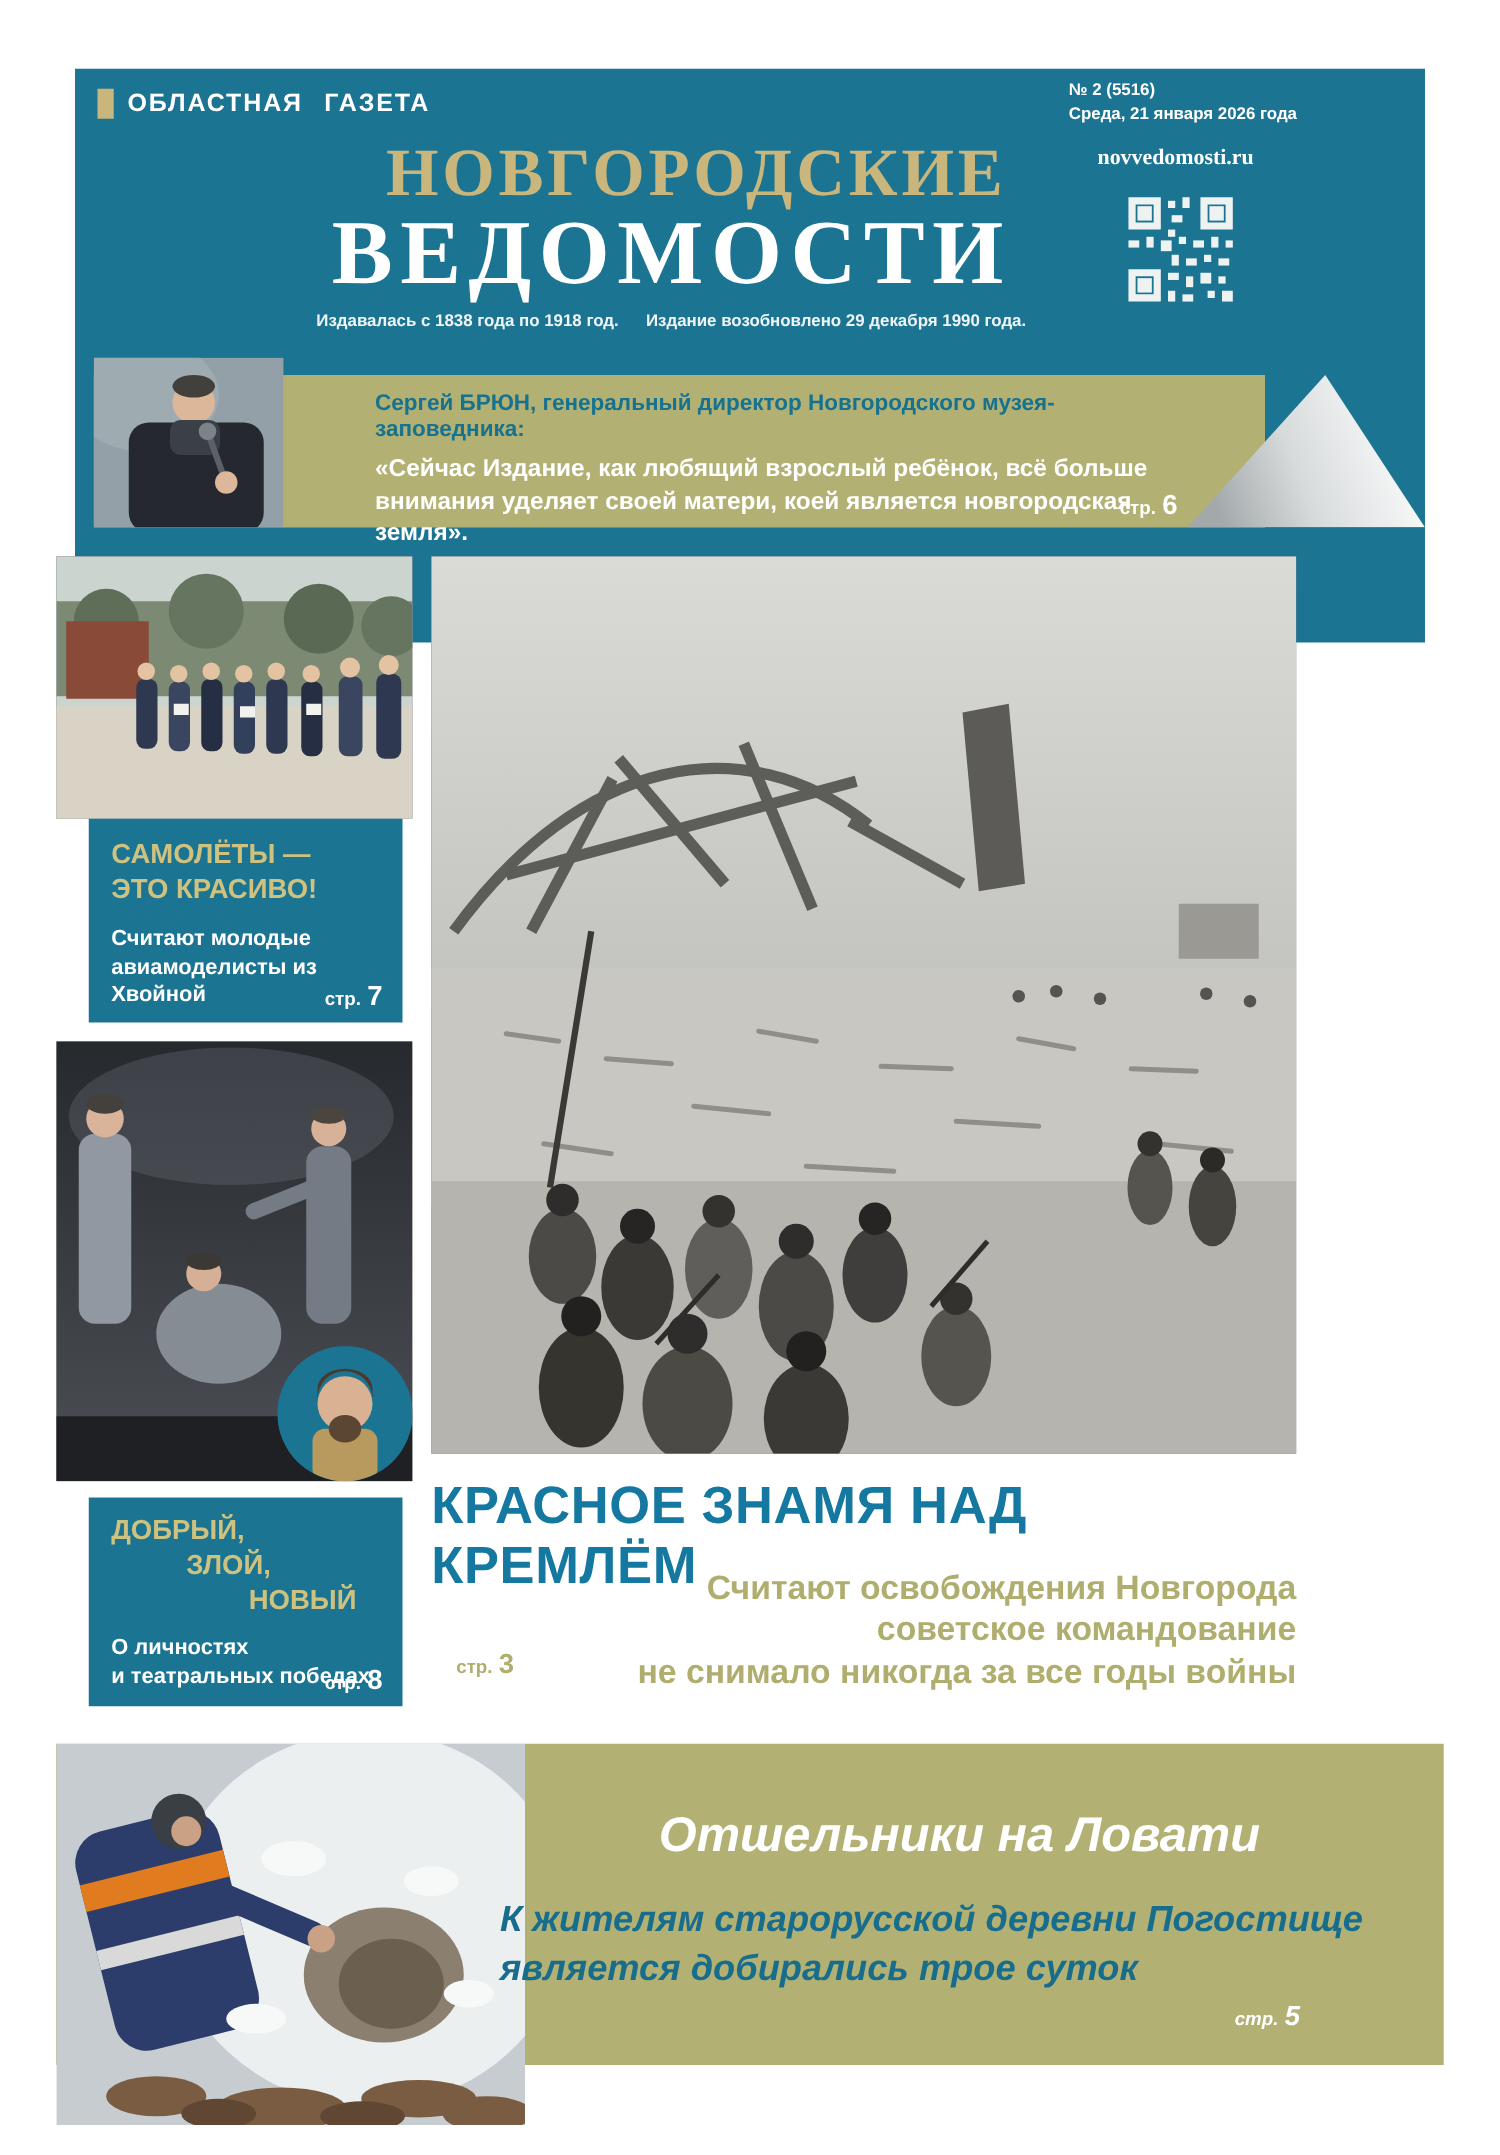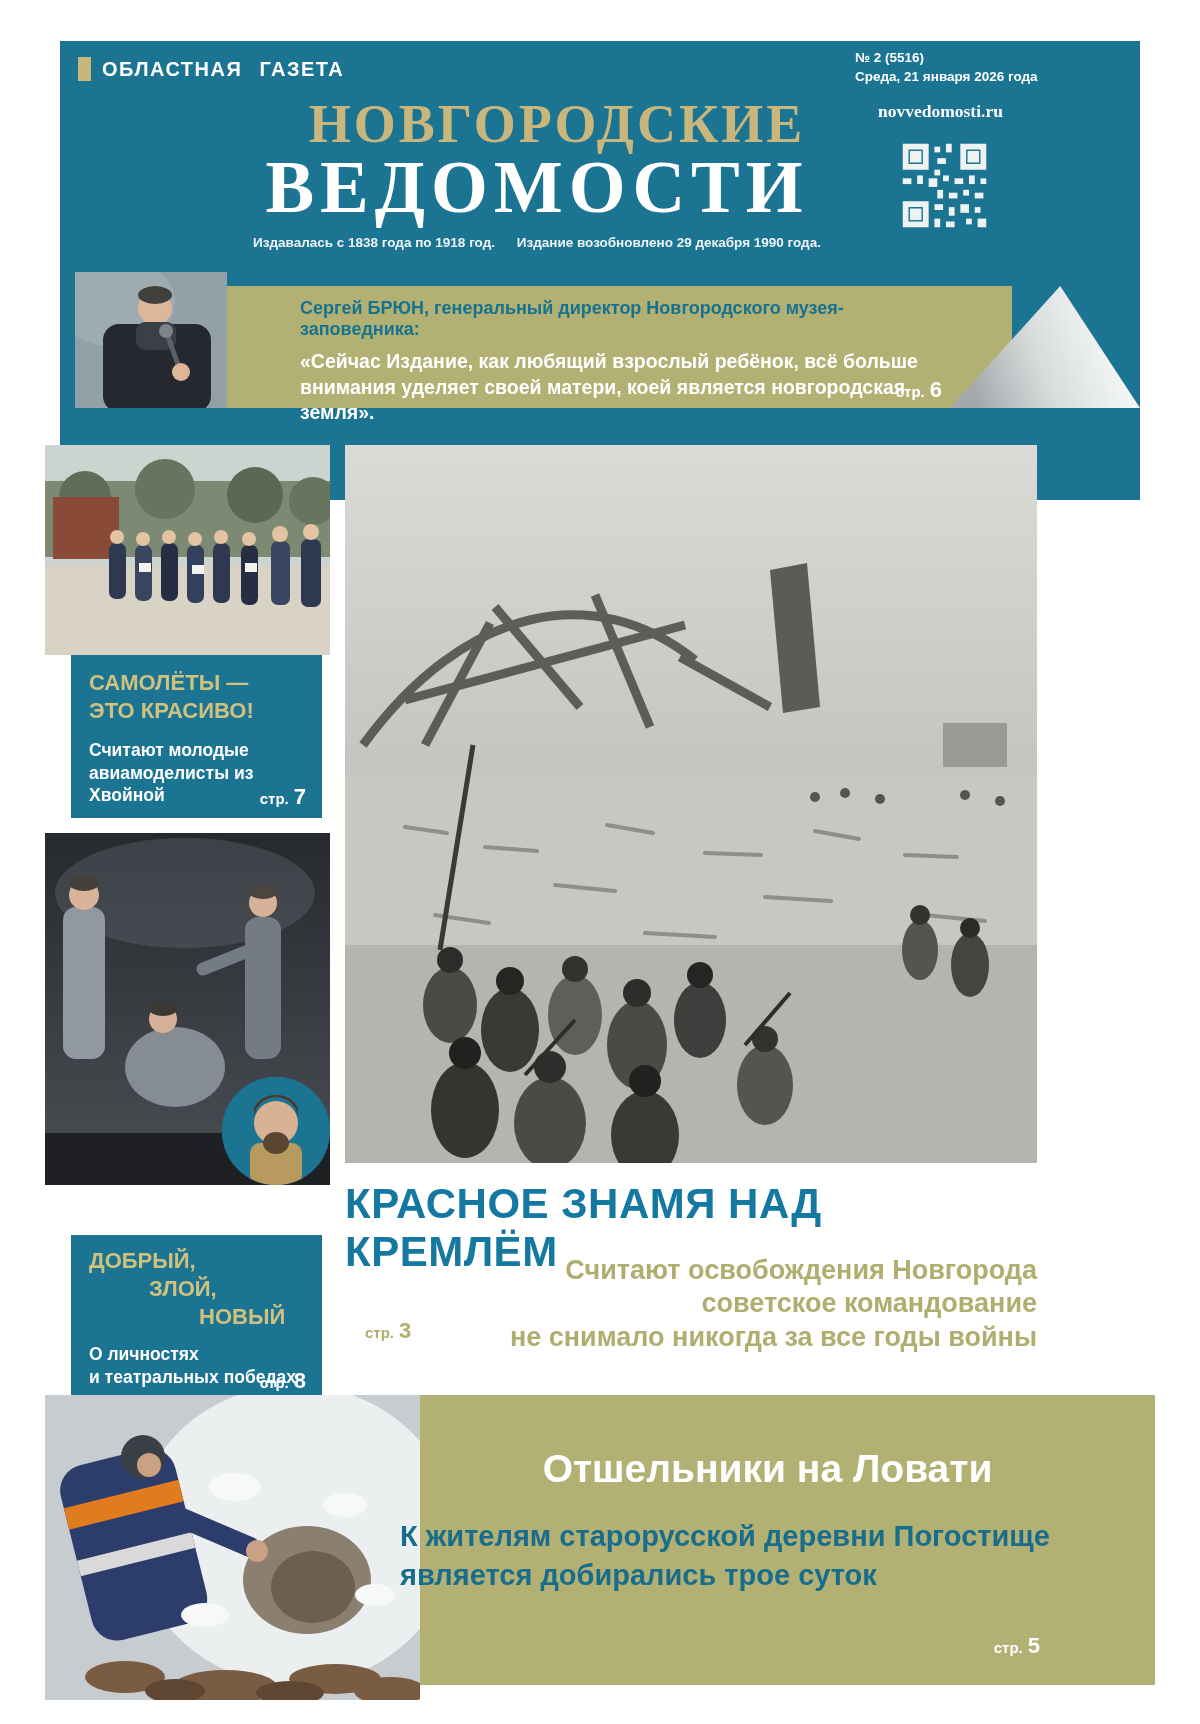--- a/index.html
+++ b/index.html
@@ -1,20 +1,20 @@
 <!DOCTYPE html>
 <html style="--teal: #1c7493; --teal-text: #17728f; --olive: #b2b173; --gold: #c9b67c; --title-gold: #cfc17e; --headline-teal: #1578a0; --subhead-olive: #b0ae6e; --bottom-teal: #186d8c;"><head>
 <meta charset="utf-8">
 <style>
   html,body{margin:0;padding:0;background:#fff;}
   .page{position:relative;width:1200px;height:1724px;background:#fff;
         font-family:"Liberation Sans",sans-serif;overflow:hidden;}
 
   
-  .header{position:absolute;left:60px;top:41px;width:1080px;height:459px;background:var(--teal,#1c7493);}
+  .header{position:absolute;left:60px;top:55px;width:1080px;height:459px;background:var(--teal,#1c7493);}
   .kicker{position:absolute;left:18px;top:16px;display:flex;align-items:center;gap:11px;
           color:#fff;font-weight:bold;font-size:20px;letter-spacing:1.5px;word-spacing:10px;}
   .kicker-square{width:13px;height:24px;background:var(--gold,#c9b67c);}
   .issue-info{position:absolute;left:795px;top:8px;color:#fff;font-size:13.5px;font-weight:bold;line-height:1.4;}
   .website{position:absolute;top:60px;left:818px;color:#fff;font-weight:bold;font-size:17.5px;
            font-family:"Liberation Serif",serif;cursor:pointer;}
   .qr{position:absolute;left:837px;top:97px;width:95px;height:95px;}
   .masthead{position:absolute;left:0;top:56px;width:954px;text-align:center;
             font-family:"Liberation Serif",serif;font-weight:bold;}
   .m1{font-size:54px;line-height:1.0;letter-spacing:3px;color:var(--gold,#c9b67c);padding-left:40px;}
@@ -41,37 +41,37 @@
   .photo{position:absolute;overflow:hidden;background:#888;}
   .story1-photo{left:45px;top:445px;width:285px;height:210px;}
   .story-box{position:absolute;left:45px;width:251px;background:var(--teal,#1c7493);box-sizing:border-box;padding:14px 18px;margin-left:26px;}
   .story1-box{top:655px;height:163px;}
   .story-title{color:var(--title-gold,#cfc17e);font-weight:bold;font-size:22px;line-height:1.27;}
   .story-sub{color:#fff;font-weight:bold;font-size:17.5px;line-height:1.3;margin-top:14px;}
   .story-ref{position:absolute;right:16px;bottom:8px;}
   .story2-photo{left:45px;top:833px;width:285px;height:352px;}
   .portrait-circle{position:absolute;right:0;bottom:0;width:108px;height:108px;border-radius:50%;
                    overflow:hidden;background:var(--teal,#1c7493);}
-  .story2-box{top:1235px;height:167px;padding-top:12px;}
+  .story2-box{top:1198px;height:167px;padding-top:12px;}
   .stagger-1{margin-left:0;}
   .stagger-2{margin-left:60px;}
   .stagger-3{margin-left:110px;}
   .story2-box .story-sub{margin-top:12px;}
 
   
   .main-photo{left:345px;top:445px;width:692px;height:718px;}
   .main-headline{position:absolute;left:345px;top:1180px;width:692px;
                  color:var(--headline-teal,#1578a0);font-weight:bold;font-size:42px;letter-spacing:.5px;}
   .main-subhead{position:absolute;left:345px;top:1254px;width:692px;text-align:right;
                 color:var(--subhead-olive,#b0ae6e);font-weight:bold;font-size:27px;line-height:1.24;}
   .main-ref{position:absolute;left:365px;top:1318px;color:var(--subhead-olive,#b0ae6e);}
   .main-ref .ref-word,.main-ref .ref-num{color:var(--subhead-olive,#b0ae6e);}
 
   
-  .bottom-banner{position:absolute;left:45px;top:1395px;width:1110px;height:290px;background:var(--olive,#b2b173);}
+  .bottom-banner{position:absolute;left:45px;top:1395px;width:1110px;height:257px;background:var(--olive,#b2b173);font-style:italic;}
   .bottom-photo{left:0;top:0;width:375px;height:305px;position:absolute;overflow:hidden;}
   .bottom-headline{position:absolute;left:355px;top:52px;width:735px;text-align:center;
                    color:#fff;font-weight:bold;font-size:39px;}
   .bottom-subhead{position:absolute;left:355px;top:122px;width:735px;text-align:left;
                   color:var(--bottom-teal,#186d8c);font-weight:bold;font-size:29px;line-height:1.35;}
   .bottom-ref{position:absolute;right:115px;bottom:26px;}
   svg{display:block;}
 </style>
 </head>
 <body>

